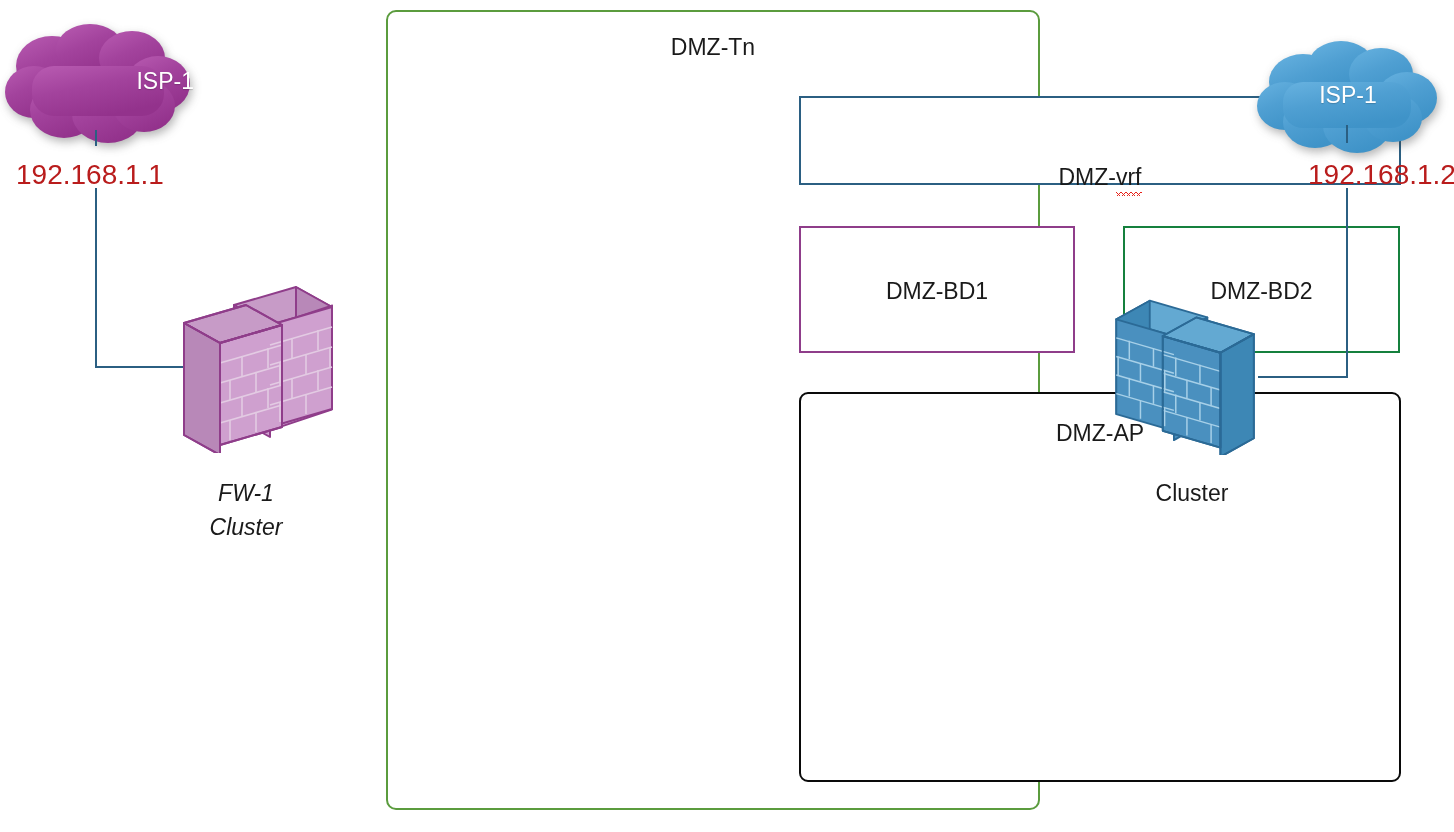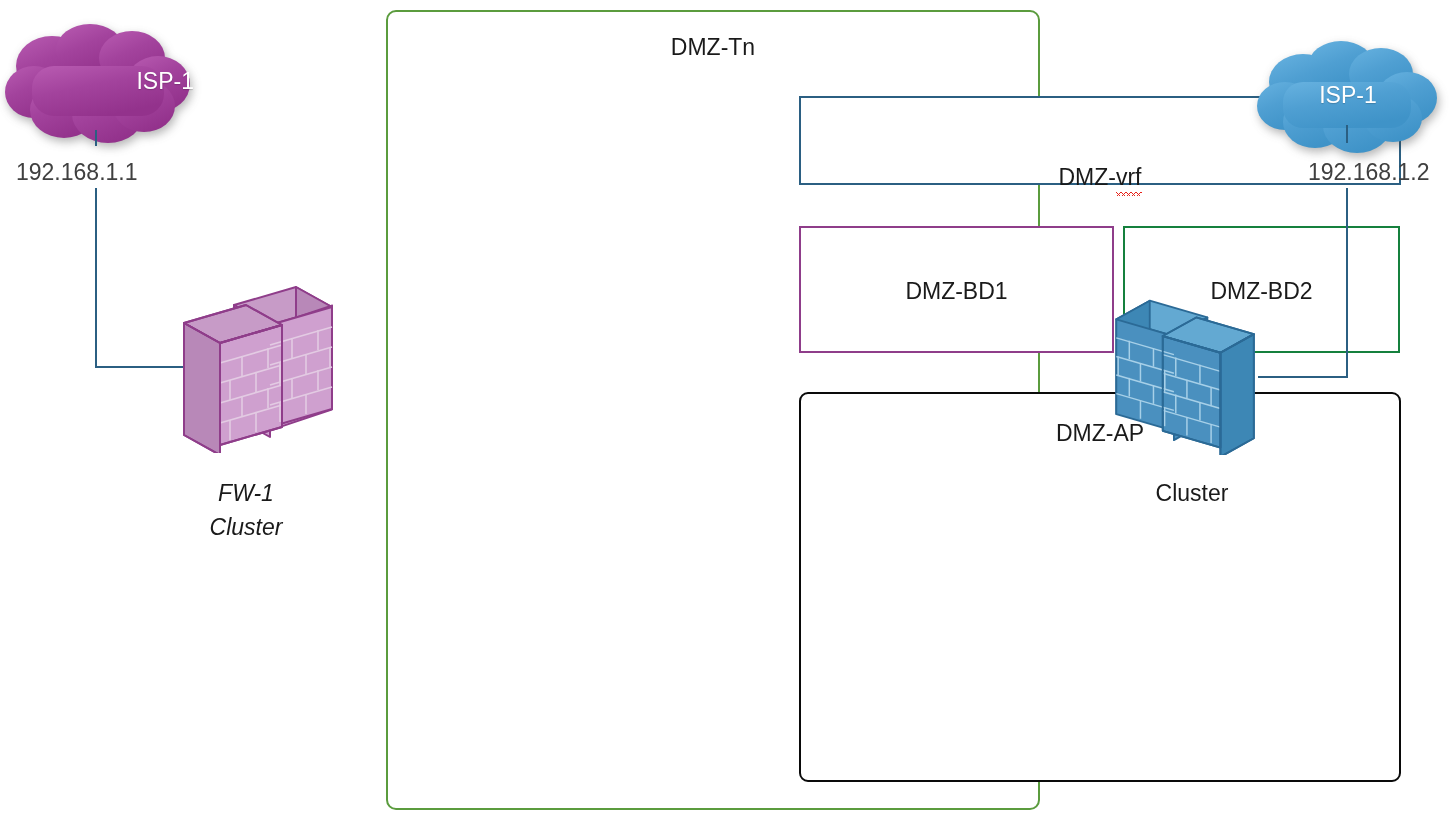--- a/index.html
+++ b/index.html
@@ -69,21 +69,21 @@
     height: 4px;
     background-image:
       linear-gradient(45deg, transparent 45%, #e8231a 45%, #e8231a 58%, transparent 58%),
       linear-gradient(-45deg, transparent 45%, #e8231a 45%, #e8231a 58%, transparent 58%);
     background-size: 5px 5px;
     background-repeat: repeat-x;
   }
 
   #bd1-box {
     left: 411px; top: 214px;
-    width: 315px; height: 127px;
+    width: 276px; height: 127px;
     border: 2px solid #8f3d8a;
     padding-left: 24px;
   }
   #bd2-box {
     left: 735px; top: 214px;
     width: 277px; height: 127px;
     border: 2px solid #15803d;
   }
   .bd-title {
     top: 50px;
@@ -113,22 +113,22 @@
     text-shadow: 0 1px 1px rgba(0,0,0,0.18);
   }
   #cloud1-wrap { left: 4px;   top: 22px;  width: 190px; height: 125px; }
   #cloud2-wrap { left: 1253px; top: 40px; width: 190px; height: 117px; }
   #cloud1-label { top: 46px; text-align: right; }
   #cloud2-label { top: 42px; }
 
   
   .ip-label {
     position: absolute;
-    font-size: 23px;
-    color: #404040;
+    font-size: 28px;
+    color: #b91c1c;
     white-space: nowrap;
   }
   #ip1 { left: 16px;   top: 159px; }
   #ip2 { left: 1308px; top: 159px; }
 
   
   .conn {
     position: absolute;
     background: #2b5f82;
   }

